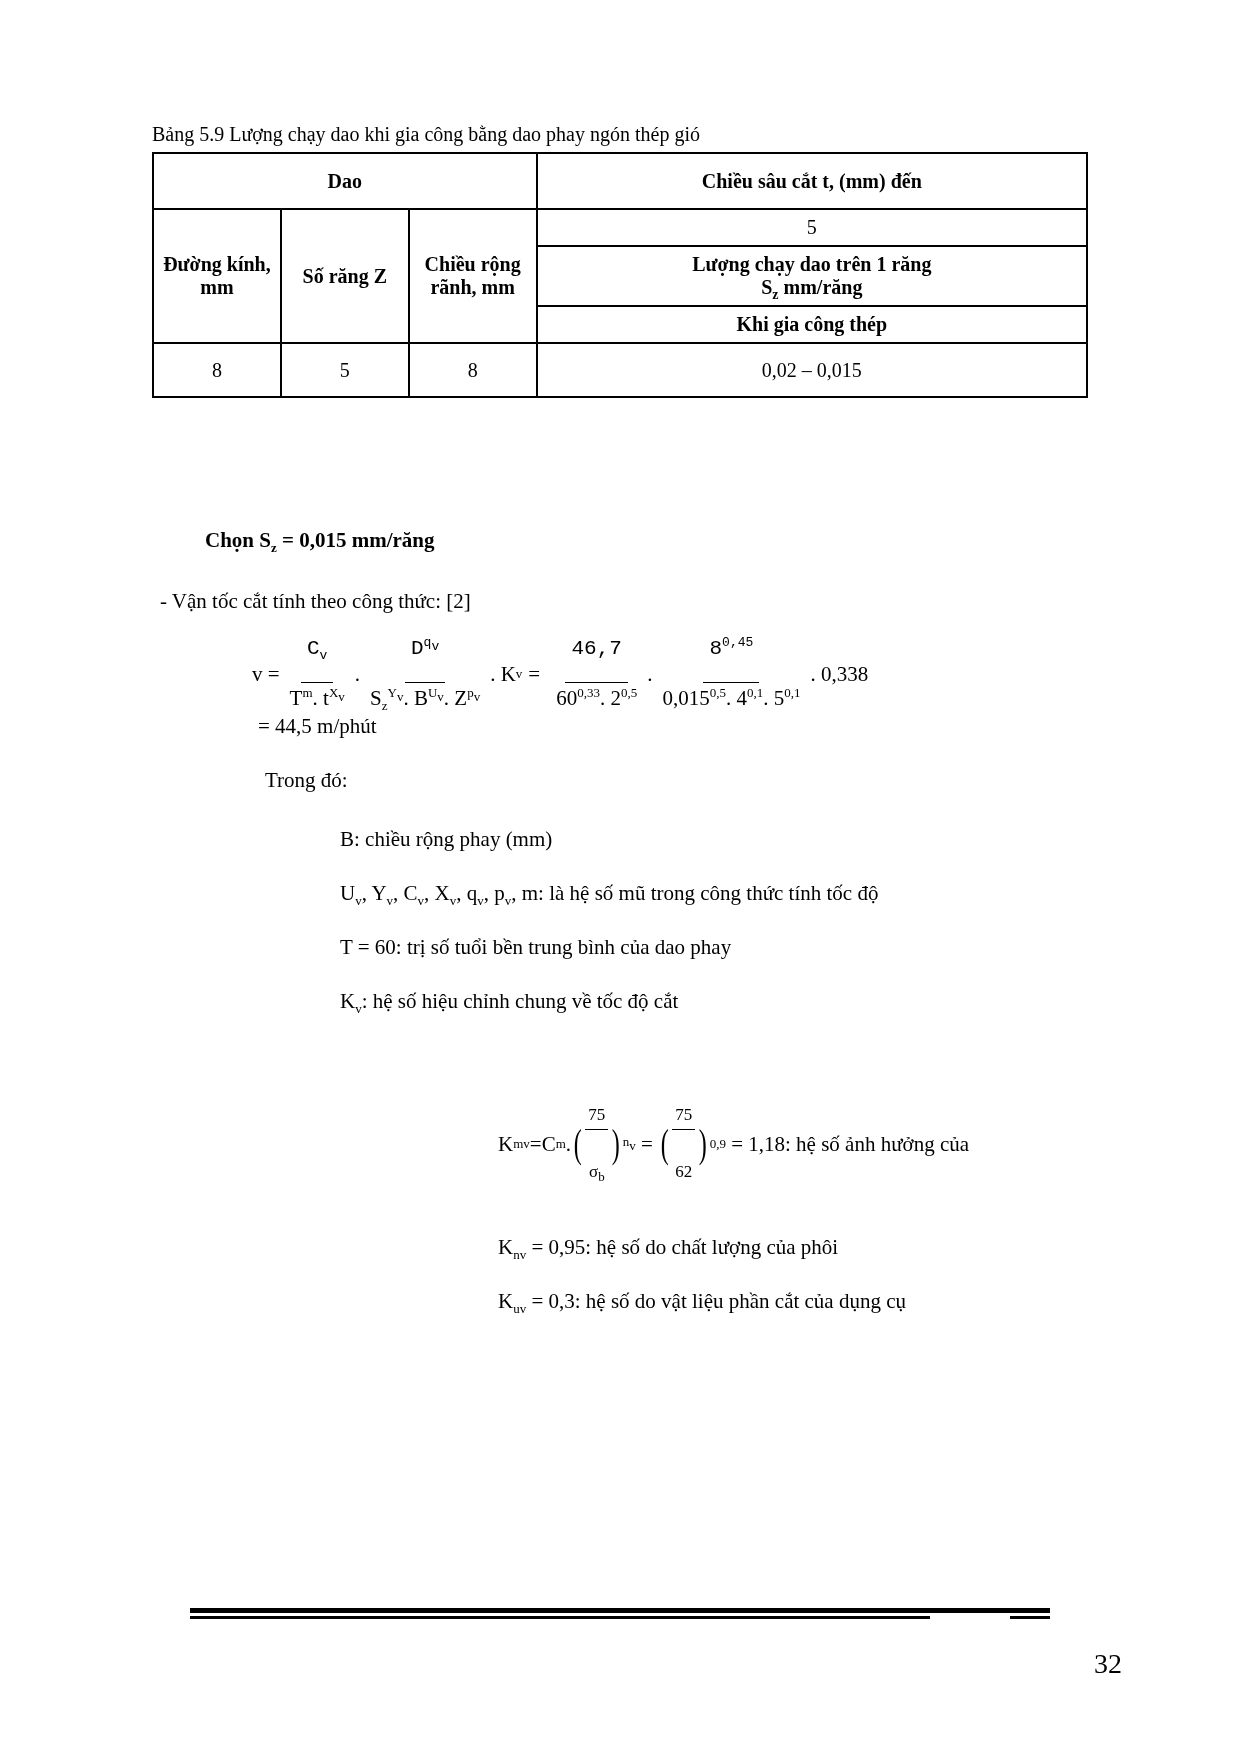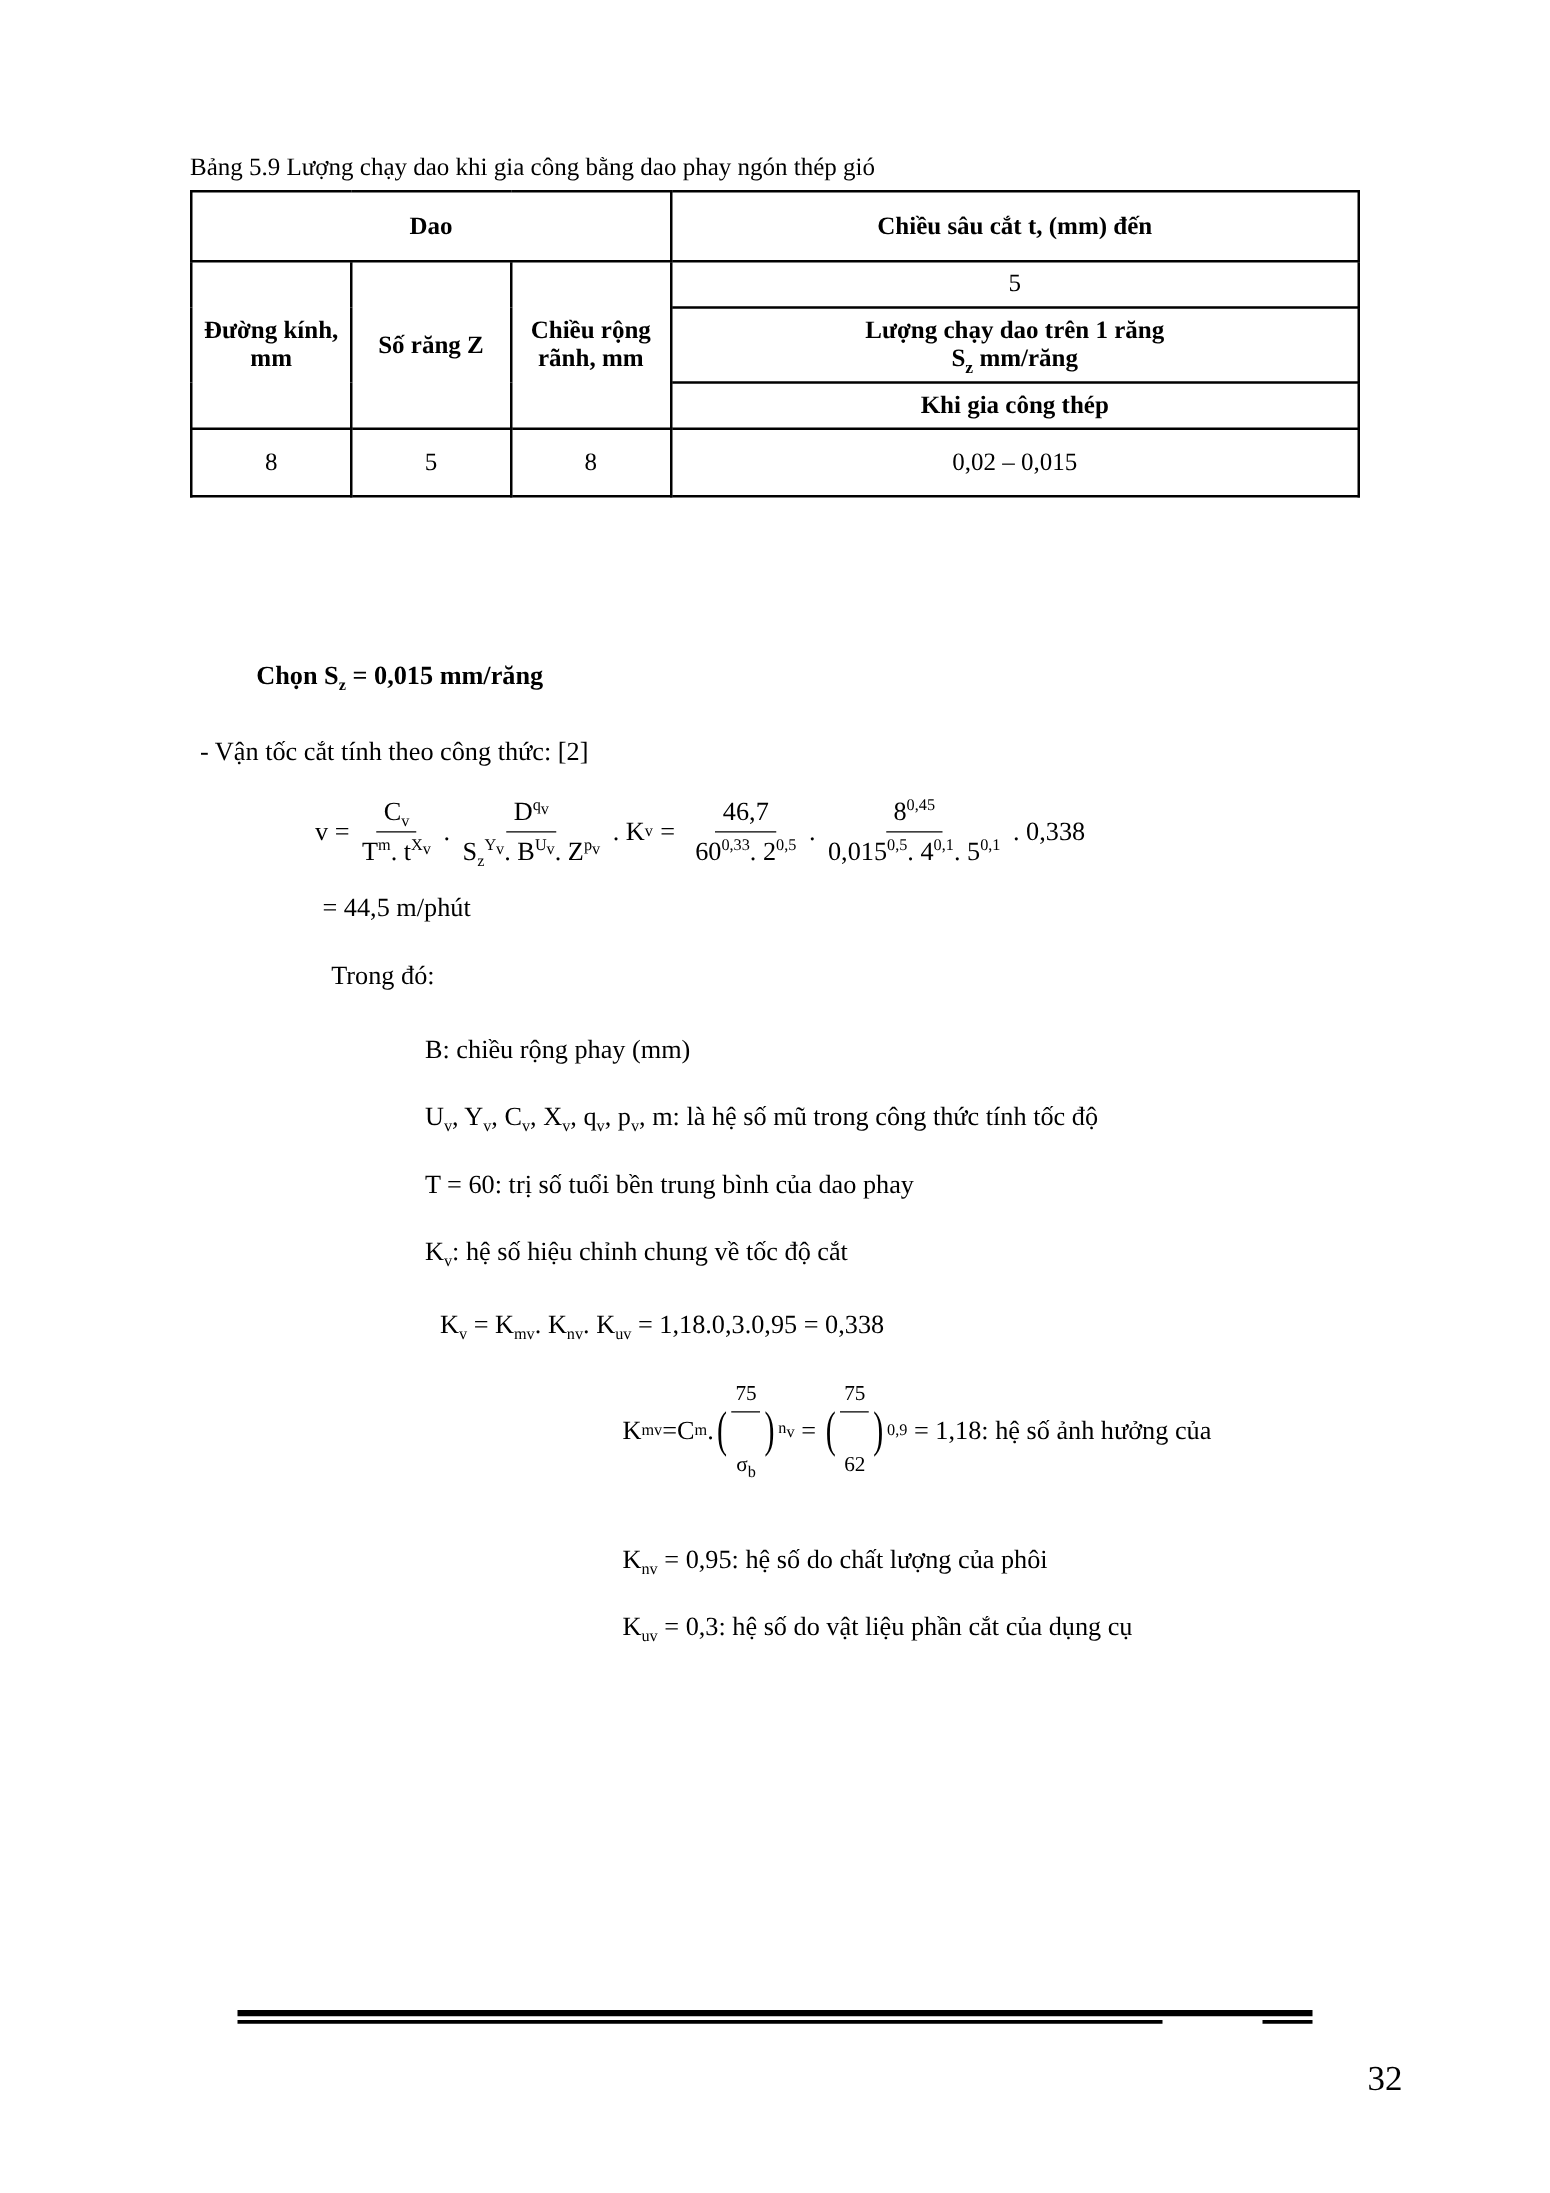--- a/index.html
+++ b/index.html
@@ -83,24 +83,25 @@
   }
   .frac {
     display: inline-flex;
     flex-direction: column;
     align-items: center;
     justify-content: center;
     vertical-align: middle;
     margin: 0 4px;
   }
   .frac .num {
-    padding: 0 6px 3px 6px;
+    padding: 0 6px 20px 6px;
     border-bottom: 1.6px solid #000;
     font-size: 21px;
     white-space: nowrap;
+    font-family: Liberation Mono, monospace;
   }
   .frac .den {
     padding: 2px 6px 0 6px;
     font-size: 21px;
     white-space: nowrap;
   }
   sup.sup {
     font-size: 13px;
     vertical-align: super;
     line-height: 0;
@@ -252,23 +253,20 @@
   <div class="txt" style="left:340px; top:880px;">
     U<sub class="sb">v</sub>, Y<sub class="sb">v</sub>, C<sub class="sb">v</sub>, X<sub class="sb">v</sub>, q<sub class="sb">v</sub>, p<sub class="sb">v</sub><span>, m: là hệ số mũ trong công thức tính tốc độ</span>
   </div>
 
   <div class="txt" style="left:340px; top:934px;">T = 60: trị số tuổi bền trung bình của dao phay</div>
 
   <div class="txt" style="left:340px; top:988px;">
     <span>K</span><sub class="sb">v</sub><span>: hệ số hiệu chỉnh chung về tốc độ cắt</span>
   </div>
 
-  <div class="txt" style="left:352px; top:1046px;">
-    K<sub class="sb">v</sub> = K<sub class="sb">mv</sub>. K<sub class="sb">nv</sub>. K<sub class="sb">uv</sub> = 1,18.0,3.0,95 = 0,338
-  </div>
 
   <div class="txt" style="left:498px; top:1102px;">
     <span class="mrow">
       K<sub class="sb">mv</sub> = <span>C</span><sub class="sb">m</sub>.
       <span class="paren-frac">
         <span class="big-paren">(</span>
         <span class="smallfrac">
             <span class="num">75</span>
             <span class="den"><span>σ</span><sub class="sb">b</sub></span>
           </span>

